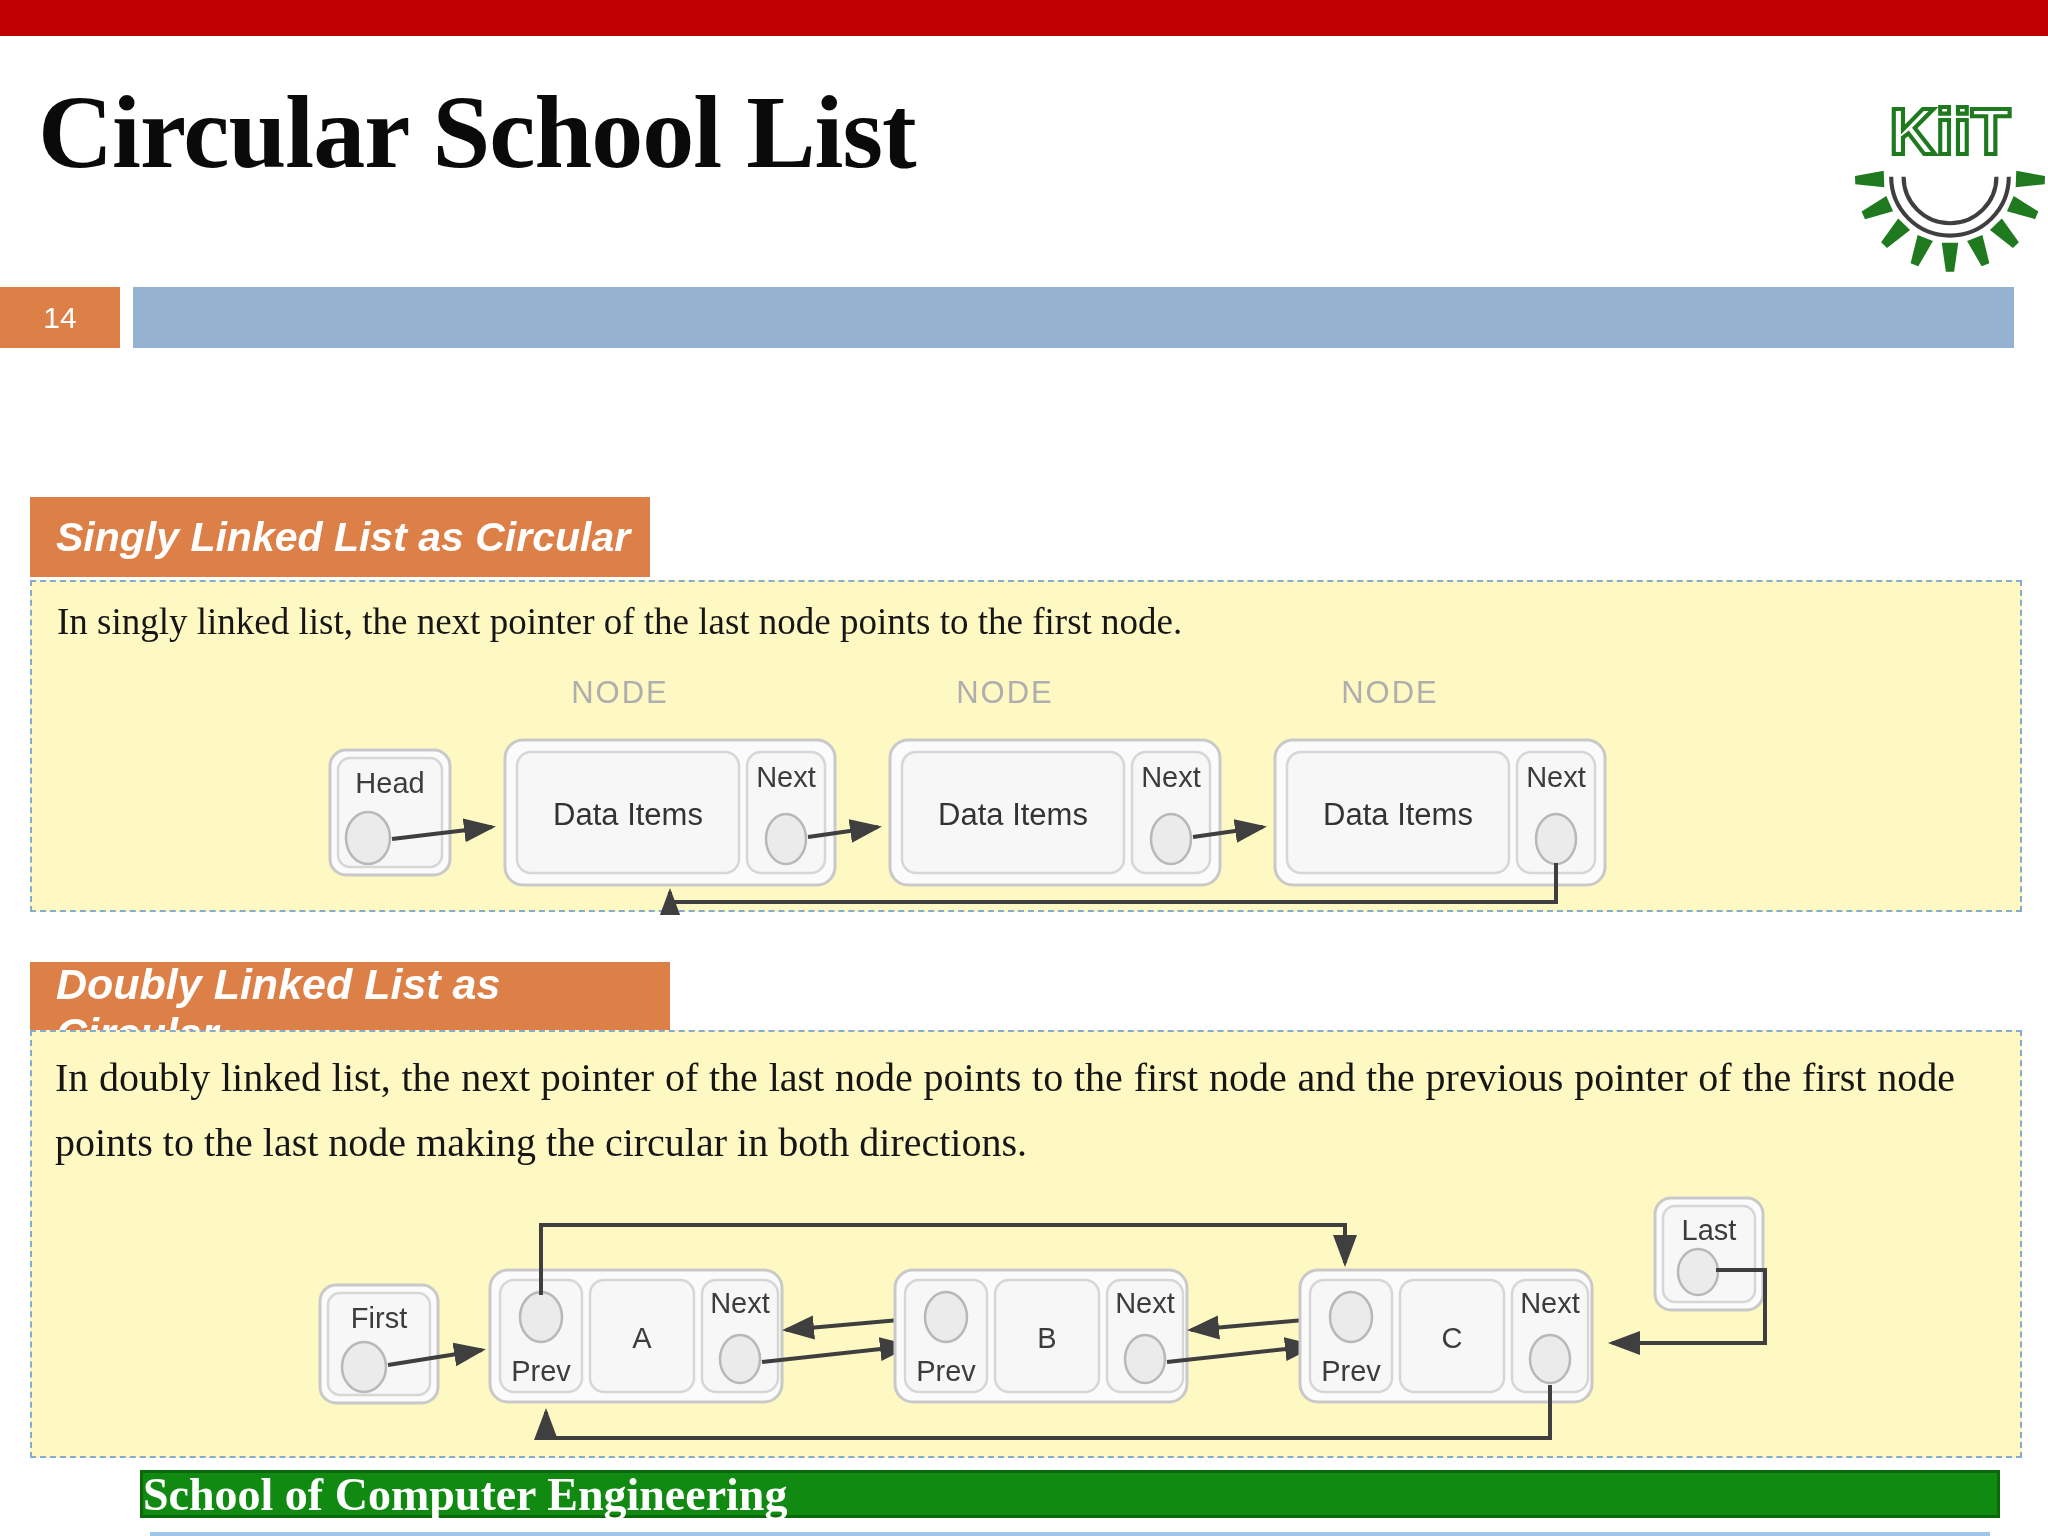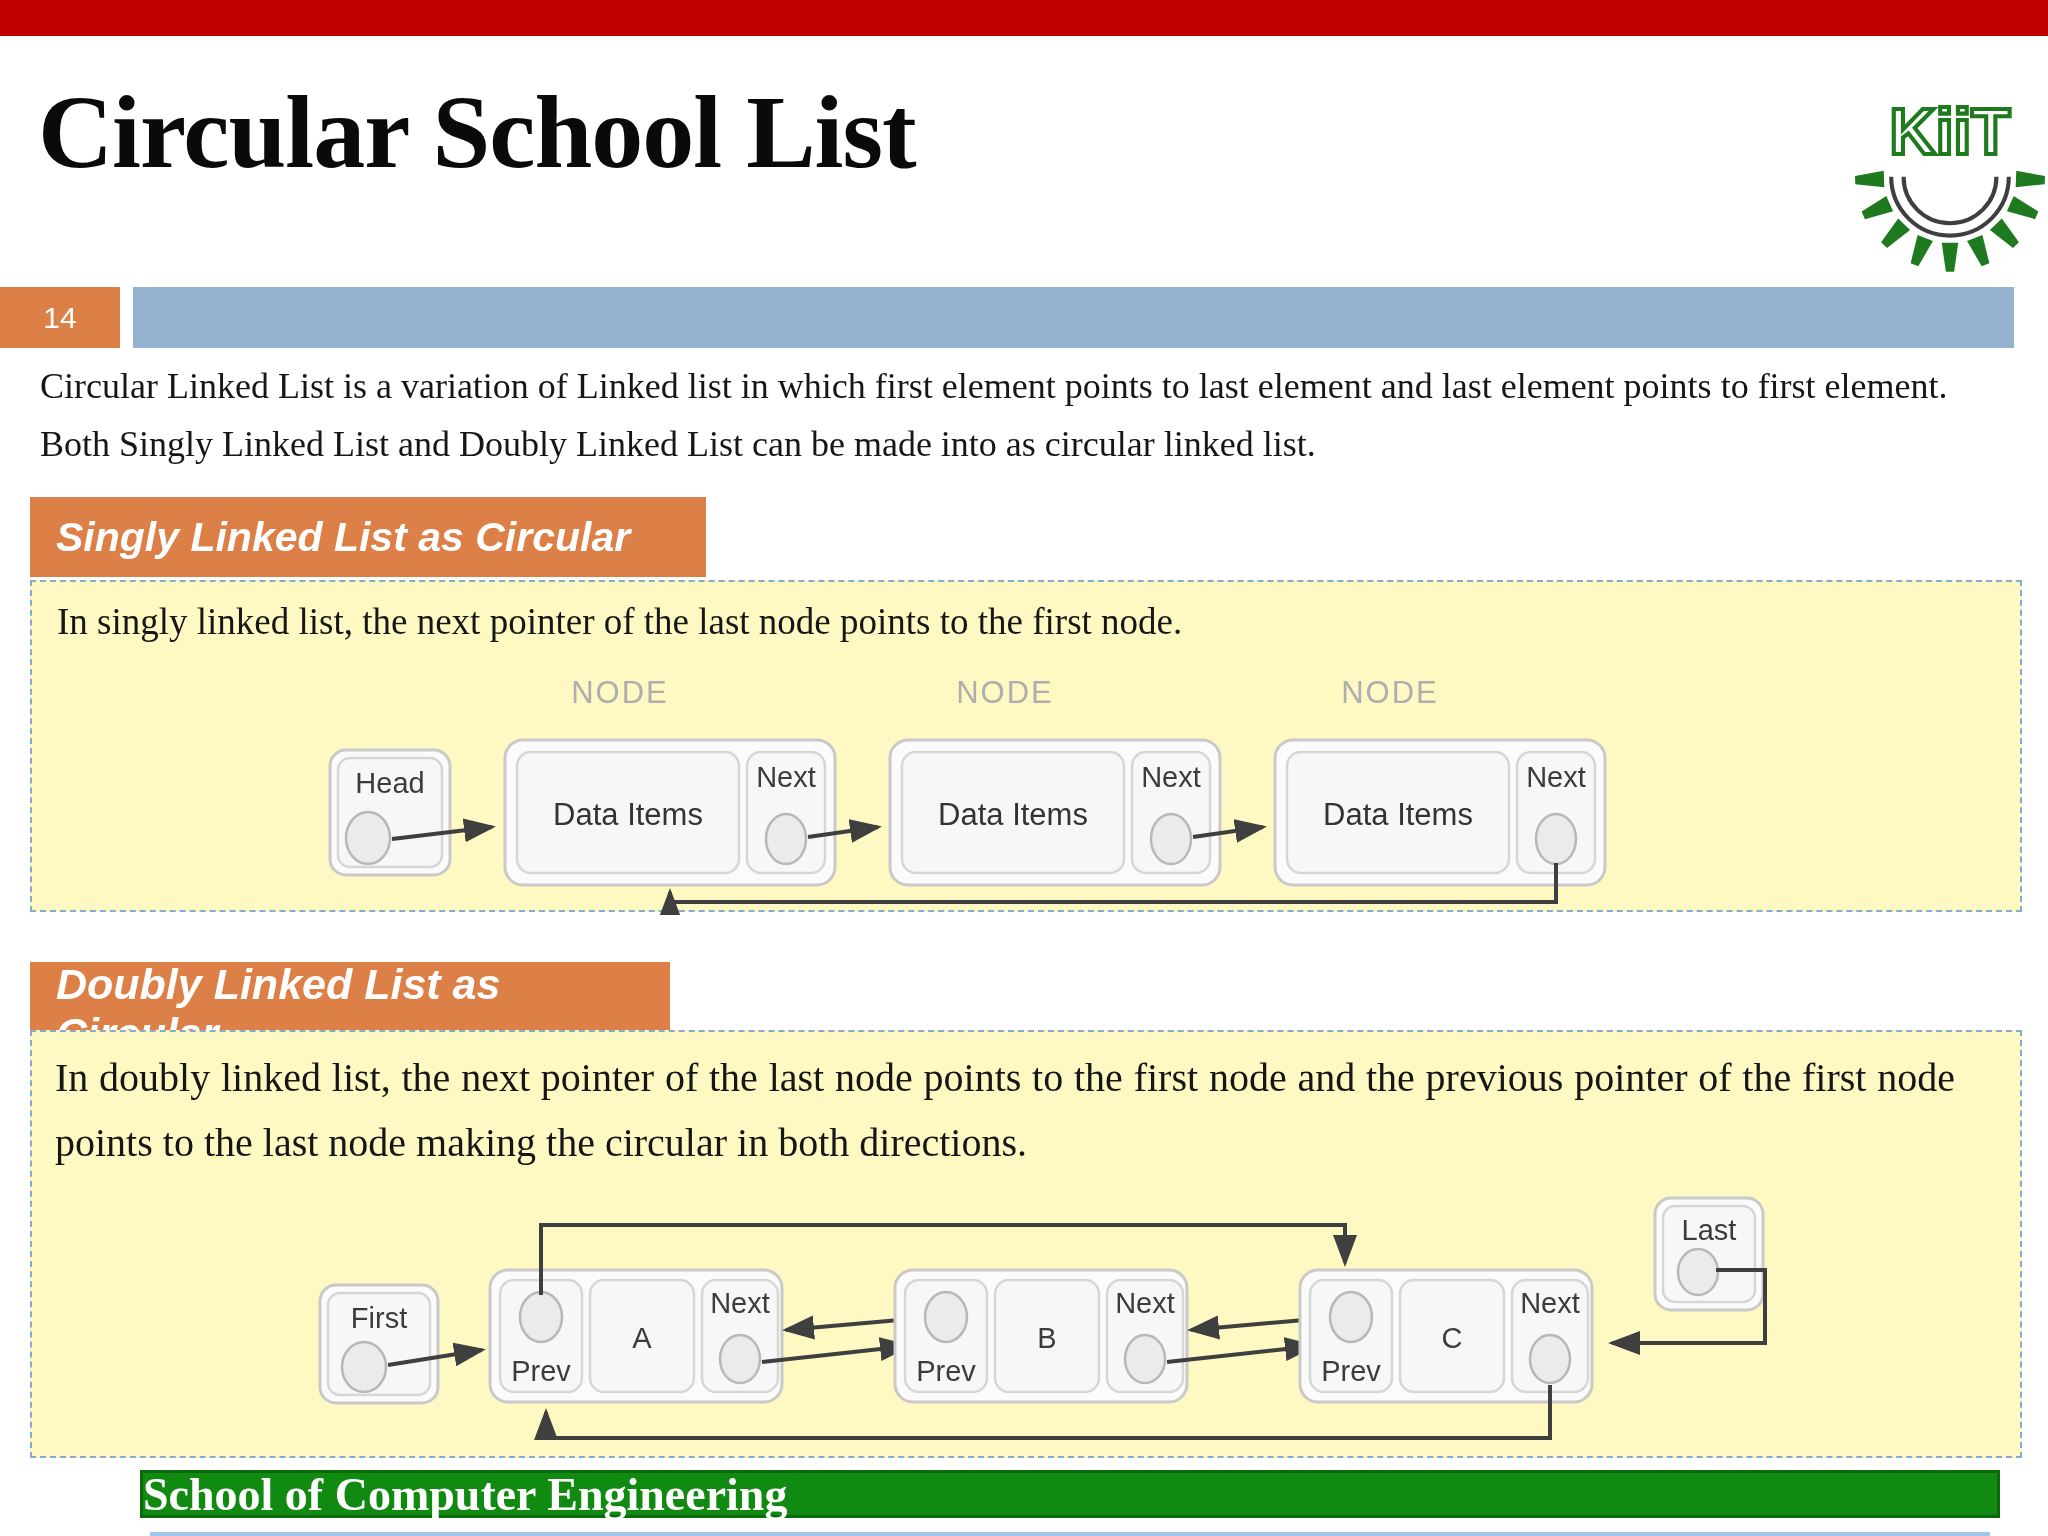--- a/index.html
+++ b/index.html
@@ -19,21 +19,21 @@
           color:#ffffff;font-family:"Liberation Sans",sans-serif;font-weight:400;font-size:30px;
           display:flex;align-items:center;justify-content:center;}
   .bluebar{position:absolute;left:133px;top:0;width:1881px;height:61px;background:#95B3D0;}
 
   .intro{position:absolute;left:40px;top:358px;width:1975px;
          font-size:36px;line-height:1.6;color:#161616;}
 
   .badge{position:absolute;left:30px;background:#DD8047;color:#ffffff;
          font-family:"Liberation Sans",sans-serif;font-style:italic;font-weight:600;
          display:flex;align-items:center;padding-left:26px;box-sizing:border-box;}
-  .badge1{top:497px;width:676px;height:80px;font-size:41px;}
+  .badge1{top:497px;width:620px;height:80px;font-size:41px;}
   .badge2{top:962px;width:640px;height:93px;font-size:43px;}
 
   .dashedbox{position:absolute;left:30px;width:1992px;border:2px dashed #85ACCF;
              background:#fef9c3;box-sizing:border-box;}
   .box1{top:580px;height:332px;}
   .box2{top:1030px;height:428px;}
 
   .boxtext1{position:absolute;left:25px;top:18px;width:1900px;
             font-size:37px;color:#161616;}
   .boxtext2{position:absolute;left:23px;top:14px;width:1900px;
@@ -84,21 +84,20 @@
     </g>
   </svg>
 
   <div class="numband">
     <div class="numbox">
       <span>14</span>
     </div>
     <div class="bluebar"></div>
   </div>
 
-  <div class="intro">Circular Linked List is a variation of Linked list in which first element points to last element and last element points to first element. Both Singly Linked List and Doubly Linked List can be made into as circular linked list.</div>
 
   <div class="badge badge1">
     <span>Singly Linked List as Circular</span>
   </div>
 
   <div class="dashedbox box1">
     <div class="boxtext1">In singly linked list, the next pointer of the last node points to the first node.</div>
   </div>
 
   <svg class="diagram dg-singly" viewBox="0 0 1400 260">

